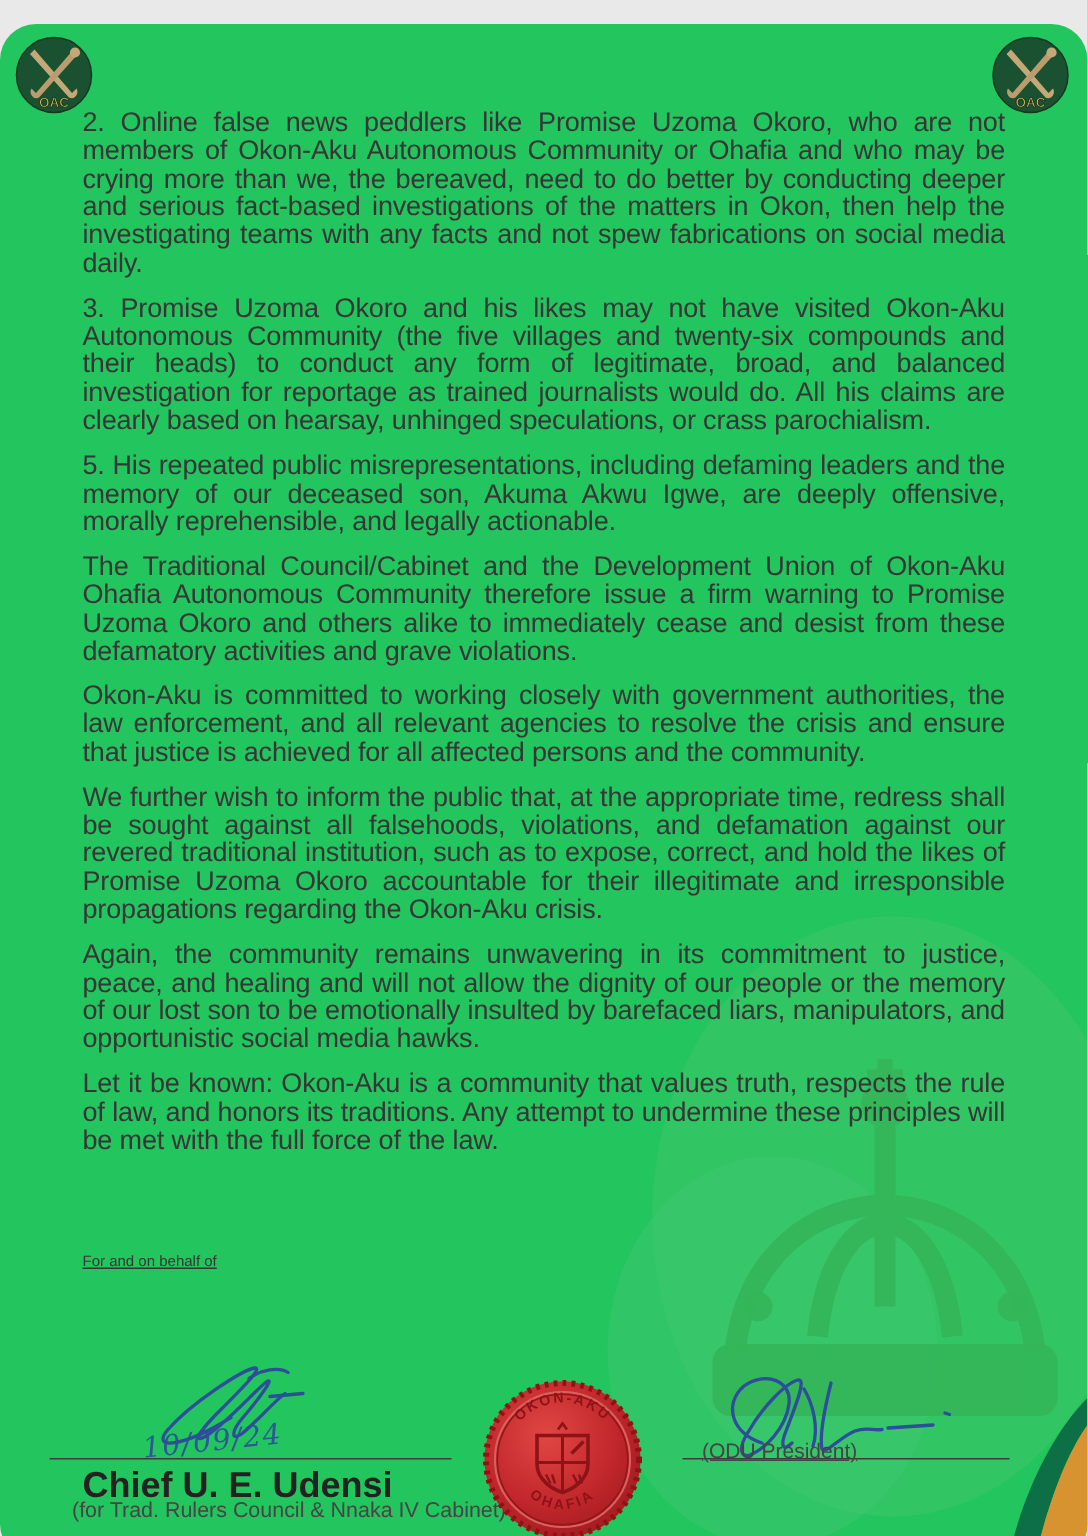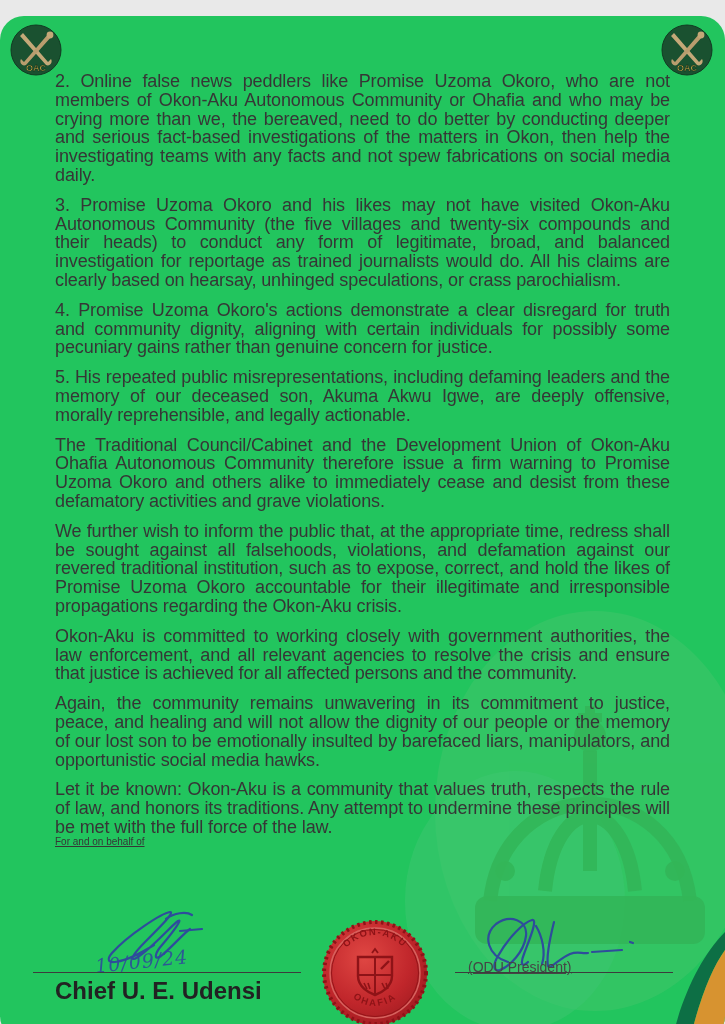--- a/index.html
+++ b/index.html
@@ -92,42 +92,42 @@
       <rect x="190" y="135" width="10" height="24"></rect>
       <rect x="183" y="142" width="24" height="9"></rect>
       <circle cx="110" cy="300" r="10"></circle>
       <circle cx="280" cy="300" r="10"></circle>
     </g>
   </svg>
 
   <div class="body-text">
     <p>2. Online false news peddlers like Promise Uzoma Okoro, who are not members of Okon-Aku Autonomous Community or Ohafia and who may be crying more than we, the bereaved, need to do better by conducting deeper and serious fact-based investigations of the matters in Okon, then help the investigating teams with any facts and not spew fabrications on social media daily.</p>
     <p>3. Promise Uzoma Okoro and his likes may not have visited Okon-Aku Autonomous Community (the five villages and twenty-six compounds and their heads) to conduct any form of legitimate, broad, and balanced investigation for reportage as trained journalists would do. All his claims are clearly based on hearsay, unhinged speculations, or crass parochialism.</p>
-    <p>4. Promise Uzoma Okoro's actions demonstrate a clear disregard for truth and community dignity, aligning with certain individuals for possibly some pecuniary gains rather than genuine concern for justice.</p>
     <p>5. His repeated public misrepresentations, including defaming leaders and the memory of our deceased son, Akuma Akwu Igwe, are deeply offensive, morally reprehensible, and legally actionable.</p>
     <p>The Traditional Council/Cabinet and the Development Union of Okon-Aku Ohafia Autonomous Community therefore issue a firm warning to Promise Uzoma Okoro and others alike to immediately cease and desist from these defamatory activities and grave violations.</p>
+    <p>Okon-Aku is committed to working closely with government authorities, the law enforcement, and all relevant agencies to resolve the crisis and ensure that justice is achieved for all affected persons and the community.</p>
     <p>We further wish to inform the public that, at the appropriate time, redress shall be sought against all falsehoods, violations, and defamation against our revered traditional institution, such as to expose, correct, and hold the likes of Promise Uzoma Okoro accountable for their illegitimate and irresponsible propagations regarding the Okon-Aku crisis.</p>
-    <p>Okon-Aku is committed to working closely with government authorities, the law enforcement, and all relevant agencies to resolve the crisis and ensure that justice is achieved for all affected persons and the community.</p>
     <p>Again, the community remains unwavering in its commitment to justice, peace, and healing and will not allow the dignity of our people or the memory of our lost son to be emotionally insulted by barefaced liars, manipulators, and opportunistic social media hawks.</p>
     <p>Let it be known: Okon-Aku is a community that values truth, respects the rule of law, and honors its traditions. Any attempt to undermine these principles will be met with the full force of the law.</p>
   </div>
 
   <div class="closing">For and on behalf of</div>
 
 
   <svg class="sig-svg left" width="190" height="66" viewBox="0 0 190 66">
     <g fill="none" stroke="#2e4d9b" stroke-width="2.2" stroke-linecap="round">
       <path d="M 92 36 C 60 56 38 58 50 44 C 66 26 100 4 108 3 C 113 3 100 16 84 32 C 70 46 66 54 76 48 C 90 39 110 16 116 12 C 121 9 112 22 100 36 C 92 45 92 52 99 47 C 108 40 122 24 128 20"></path>
       <path d="M 104 10 C 112 4 124 2 130 6"></path>
       <path d="M 118 22 L 140 20"></path>
     </g>
   </svg>
   <div class="sig-date">10/09/24</div>
   <div class="sig-line left"></div>
   <div class="sig-name left">Chief U. E. Udensi</div>
+  <div class="sig-title left">(for Trad. Rulers Council &amp; Nnaka IV Cabinet)</div>
 
   <svg class="seal" viewBox="-60 -60 120 120">
     <defs>
       <radialGradient id="sealGrad" cx="40%" cy="35%" r="75%">
         <stop offset="0%" stop-color="#e04743"></stop>
         <stop offset="60%" stop-color="#c0262b"></stop>
         <stop offset="100%" stop-color="#9c1a1f"></stop>
       </radialGradient>
       <path id="sealTop" d="M -38 0 A 38 38 0 0 1 38 0"></path>
       <path id="sealBottom" d="M -33 0 A 33 33 0 0 0 33 0"></path>

